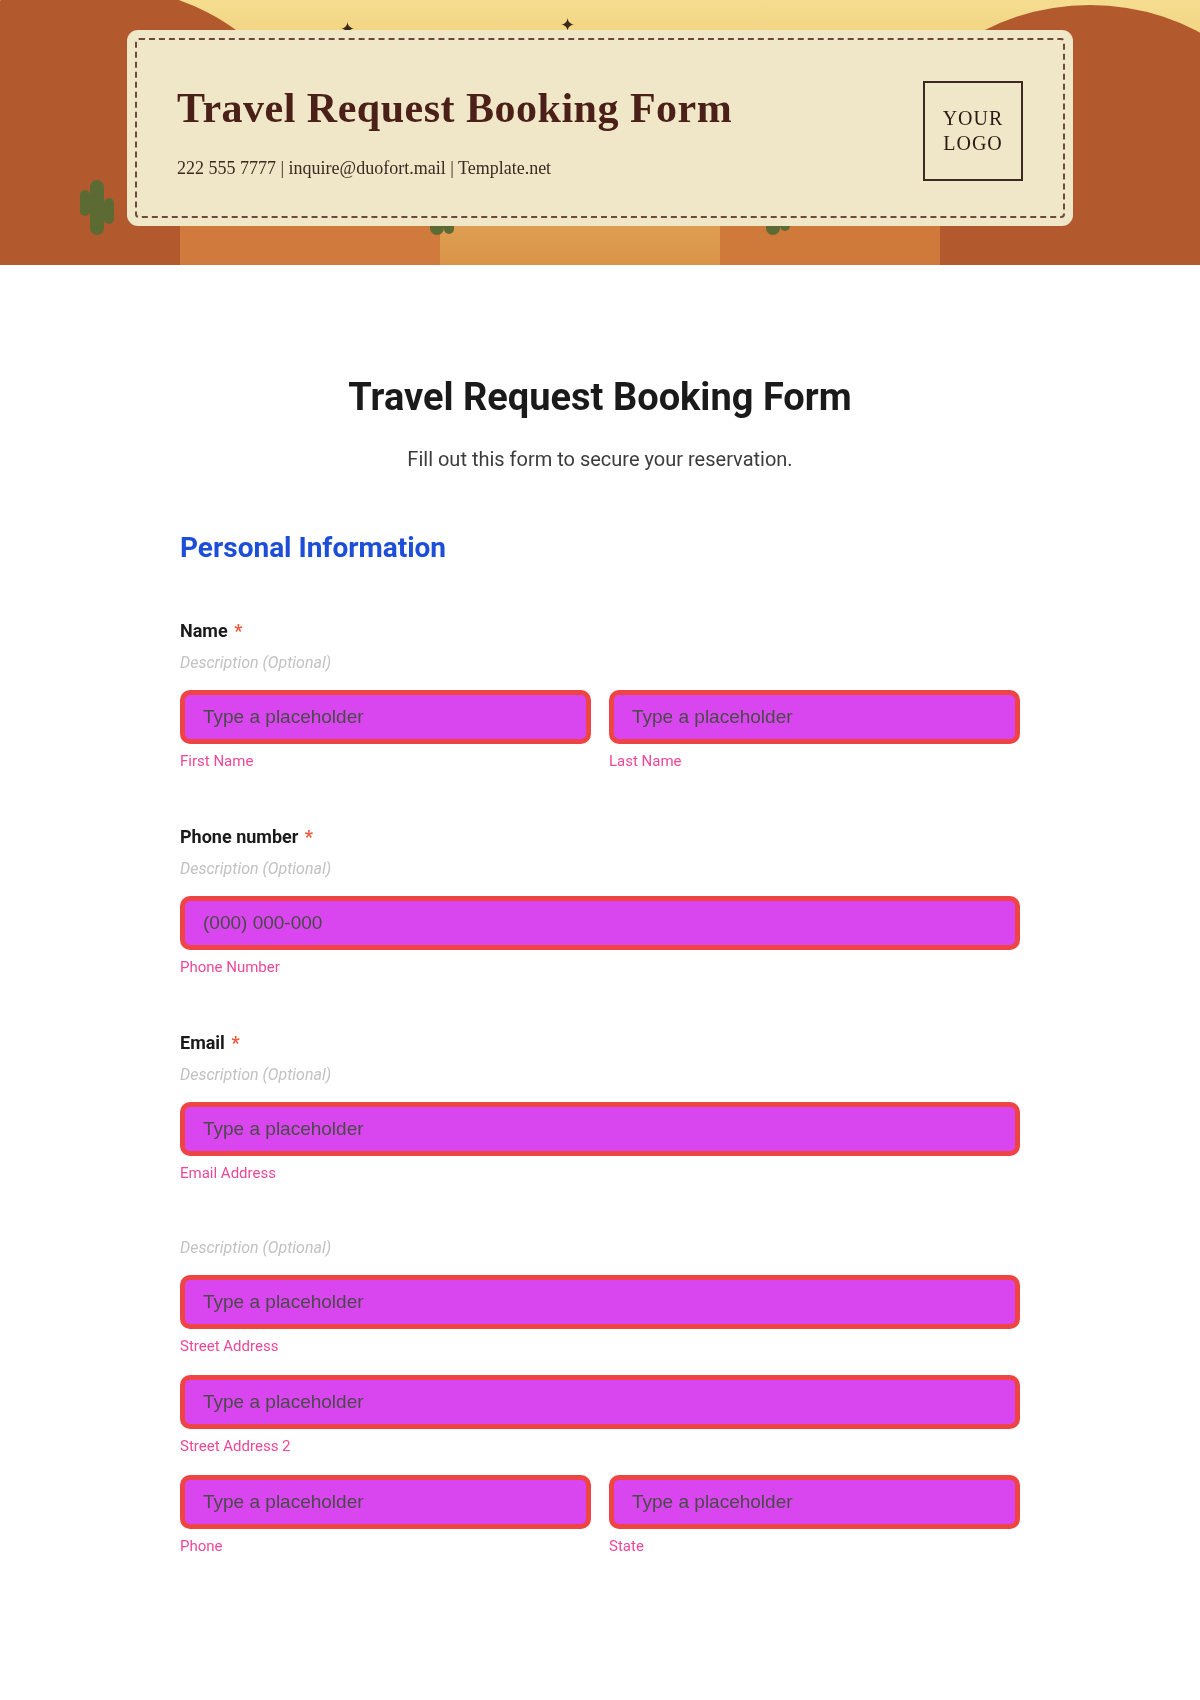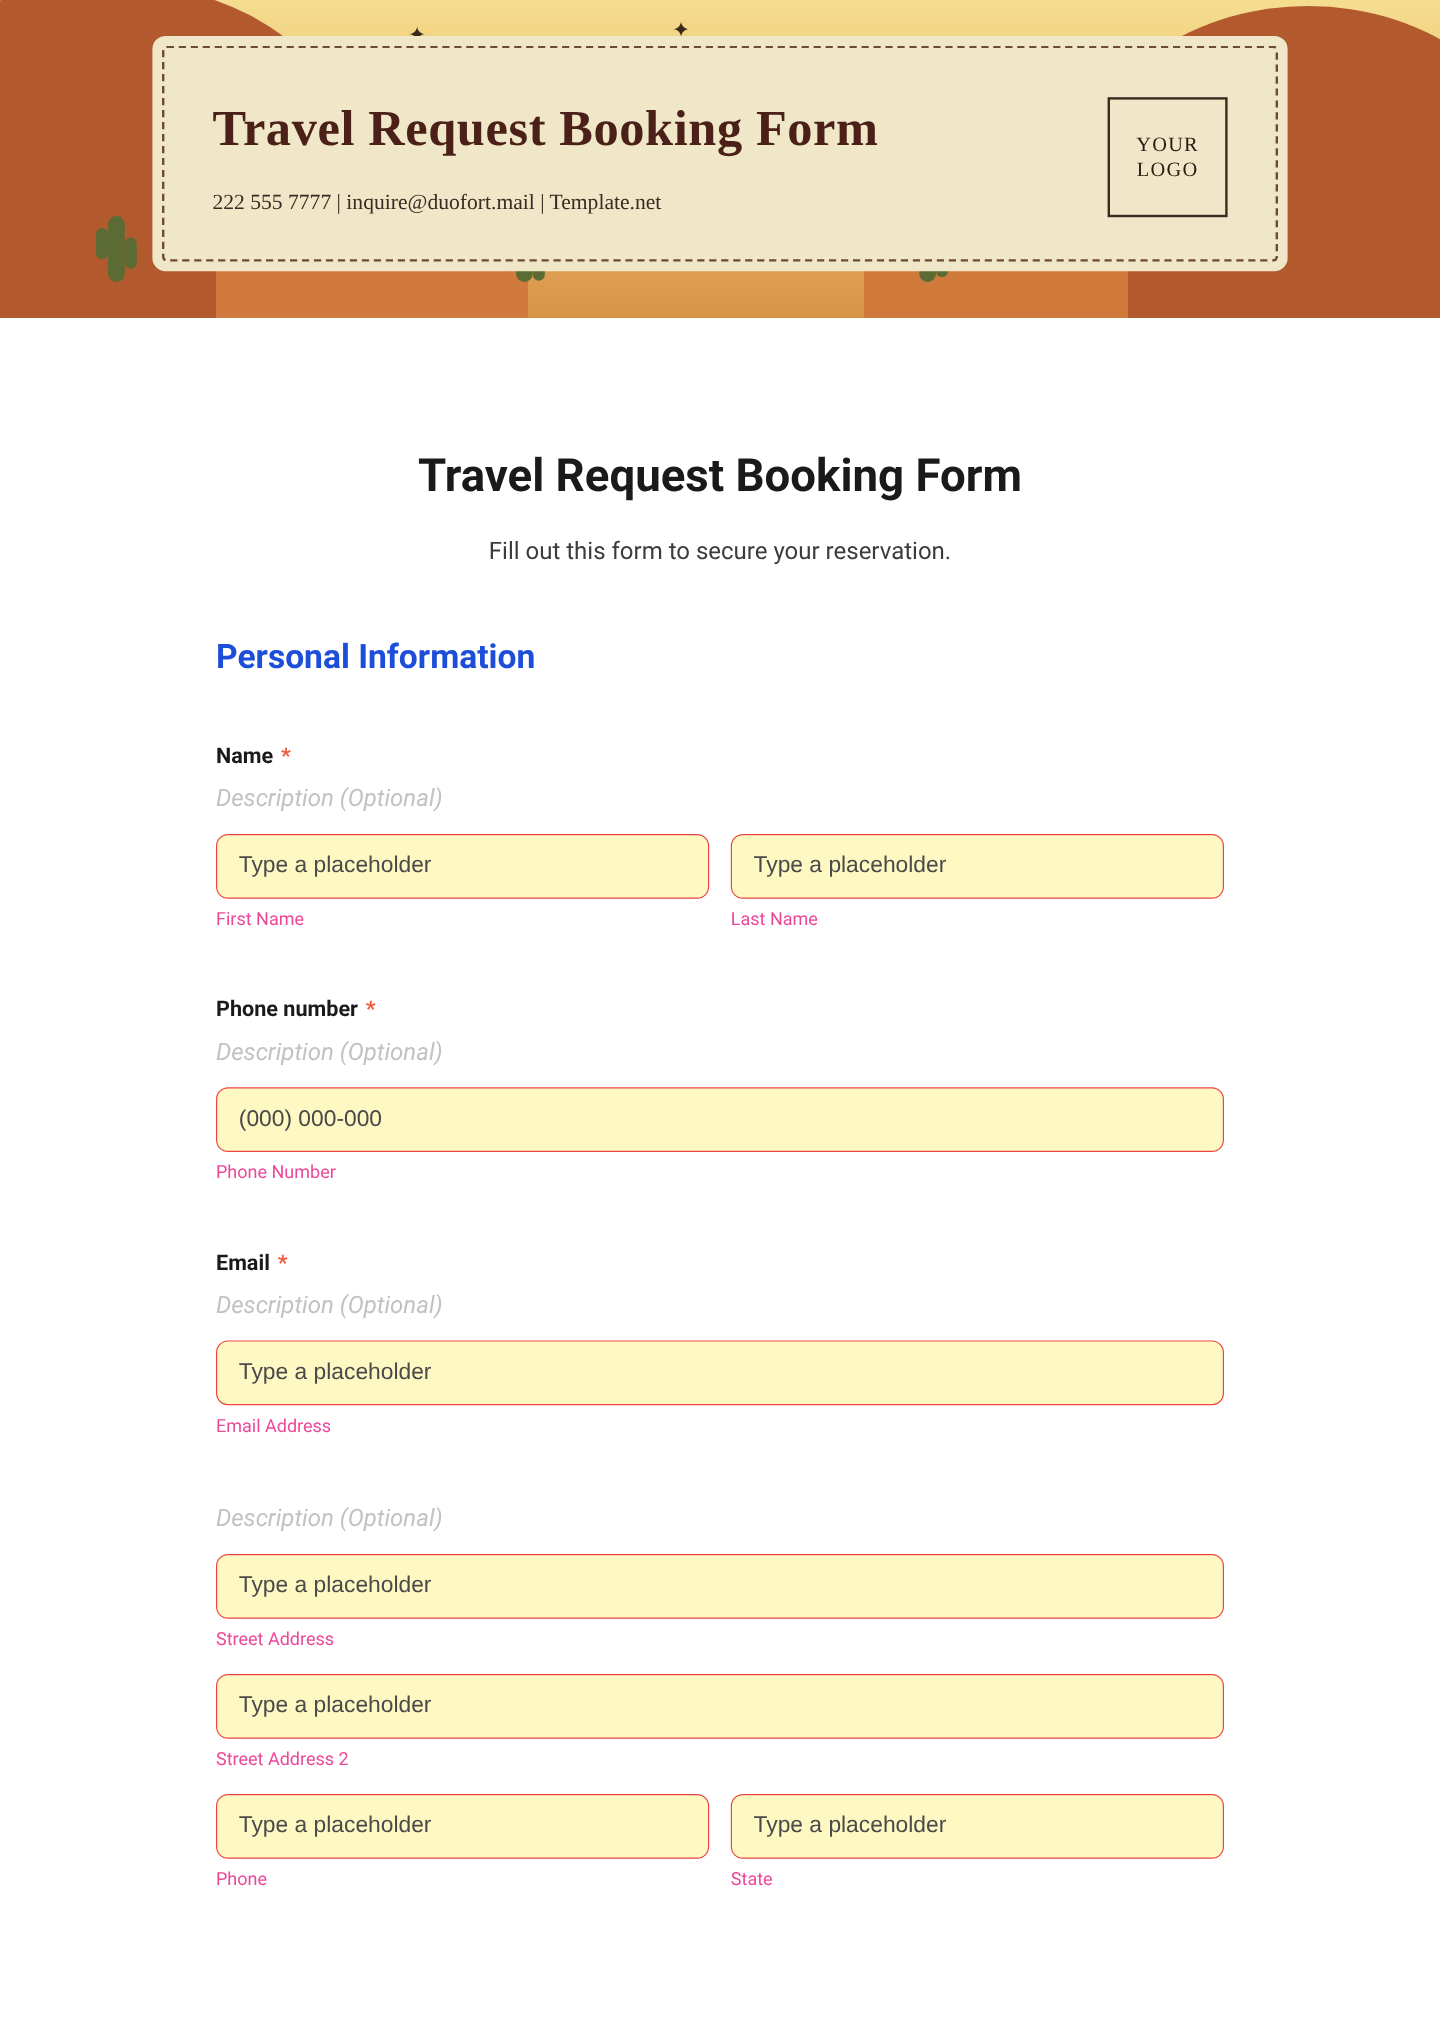--- a/index.html
+++ b/index.html
@@ -70,21 +70,21 @@
       font-family: Georgia, serif;
       font-size:18px;
       color:#3a2a22;
     }
     .logo-box{
       width:100px;height:100px;
       border:2px solid #3a2a22;
       display:flex;align-items:center;justify-content:center;
       text-align:center;
       font-family: Georgia, serif;
-      font-size:17px;
+      font-size:20px;
       line-height:1.25;
       color:#2a1a14;
       letter-spacing:1px;
     }
     
     .form-wrap{
       width: 880px;
       margin: 110px auto 0;
       padding: 0 20px;
     }
@@ -108,35 +108,35 @@
     }
     .field{ margin-top:56px; }
     .field-label{
       font-size:18px;
       font-weight:700;
       color:#1a1a1a;
     }
     .req{ color:#f05a3c; margin-left:2px; }
     .field-desc{
       margin-top:12px;
-      font-size:20px;
+      font-size:16px;
       font-style:italic;
       color:#c2c2c2;
     }
     .row{ display:flex; gap:18px; margin-top:18px; }
     .col{ flex:1; display:flex; flex-direction:column; }
     .input{
       width:100%;
       height:54px;
-      border:1px solid #ef4444;
+      border:5px solid #ef4444;
       border-radius:10px;
       padding:0 18px;
       font-size:19px;
       color:#2a2a2a;
-      background:#fef9c3;
+      background:#d946ef;
       outline:none;
     }
     .input::placeholder{ color:#4a4a4a; }
     .sublabel{
       margin-top:8px;
       font-size:15px;
       color:#ec4899;
     }
   </style>
 </head>

